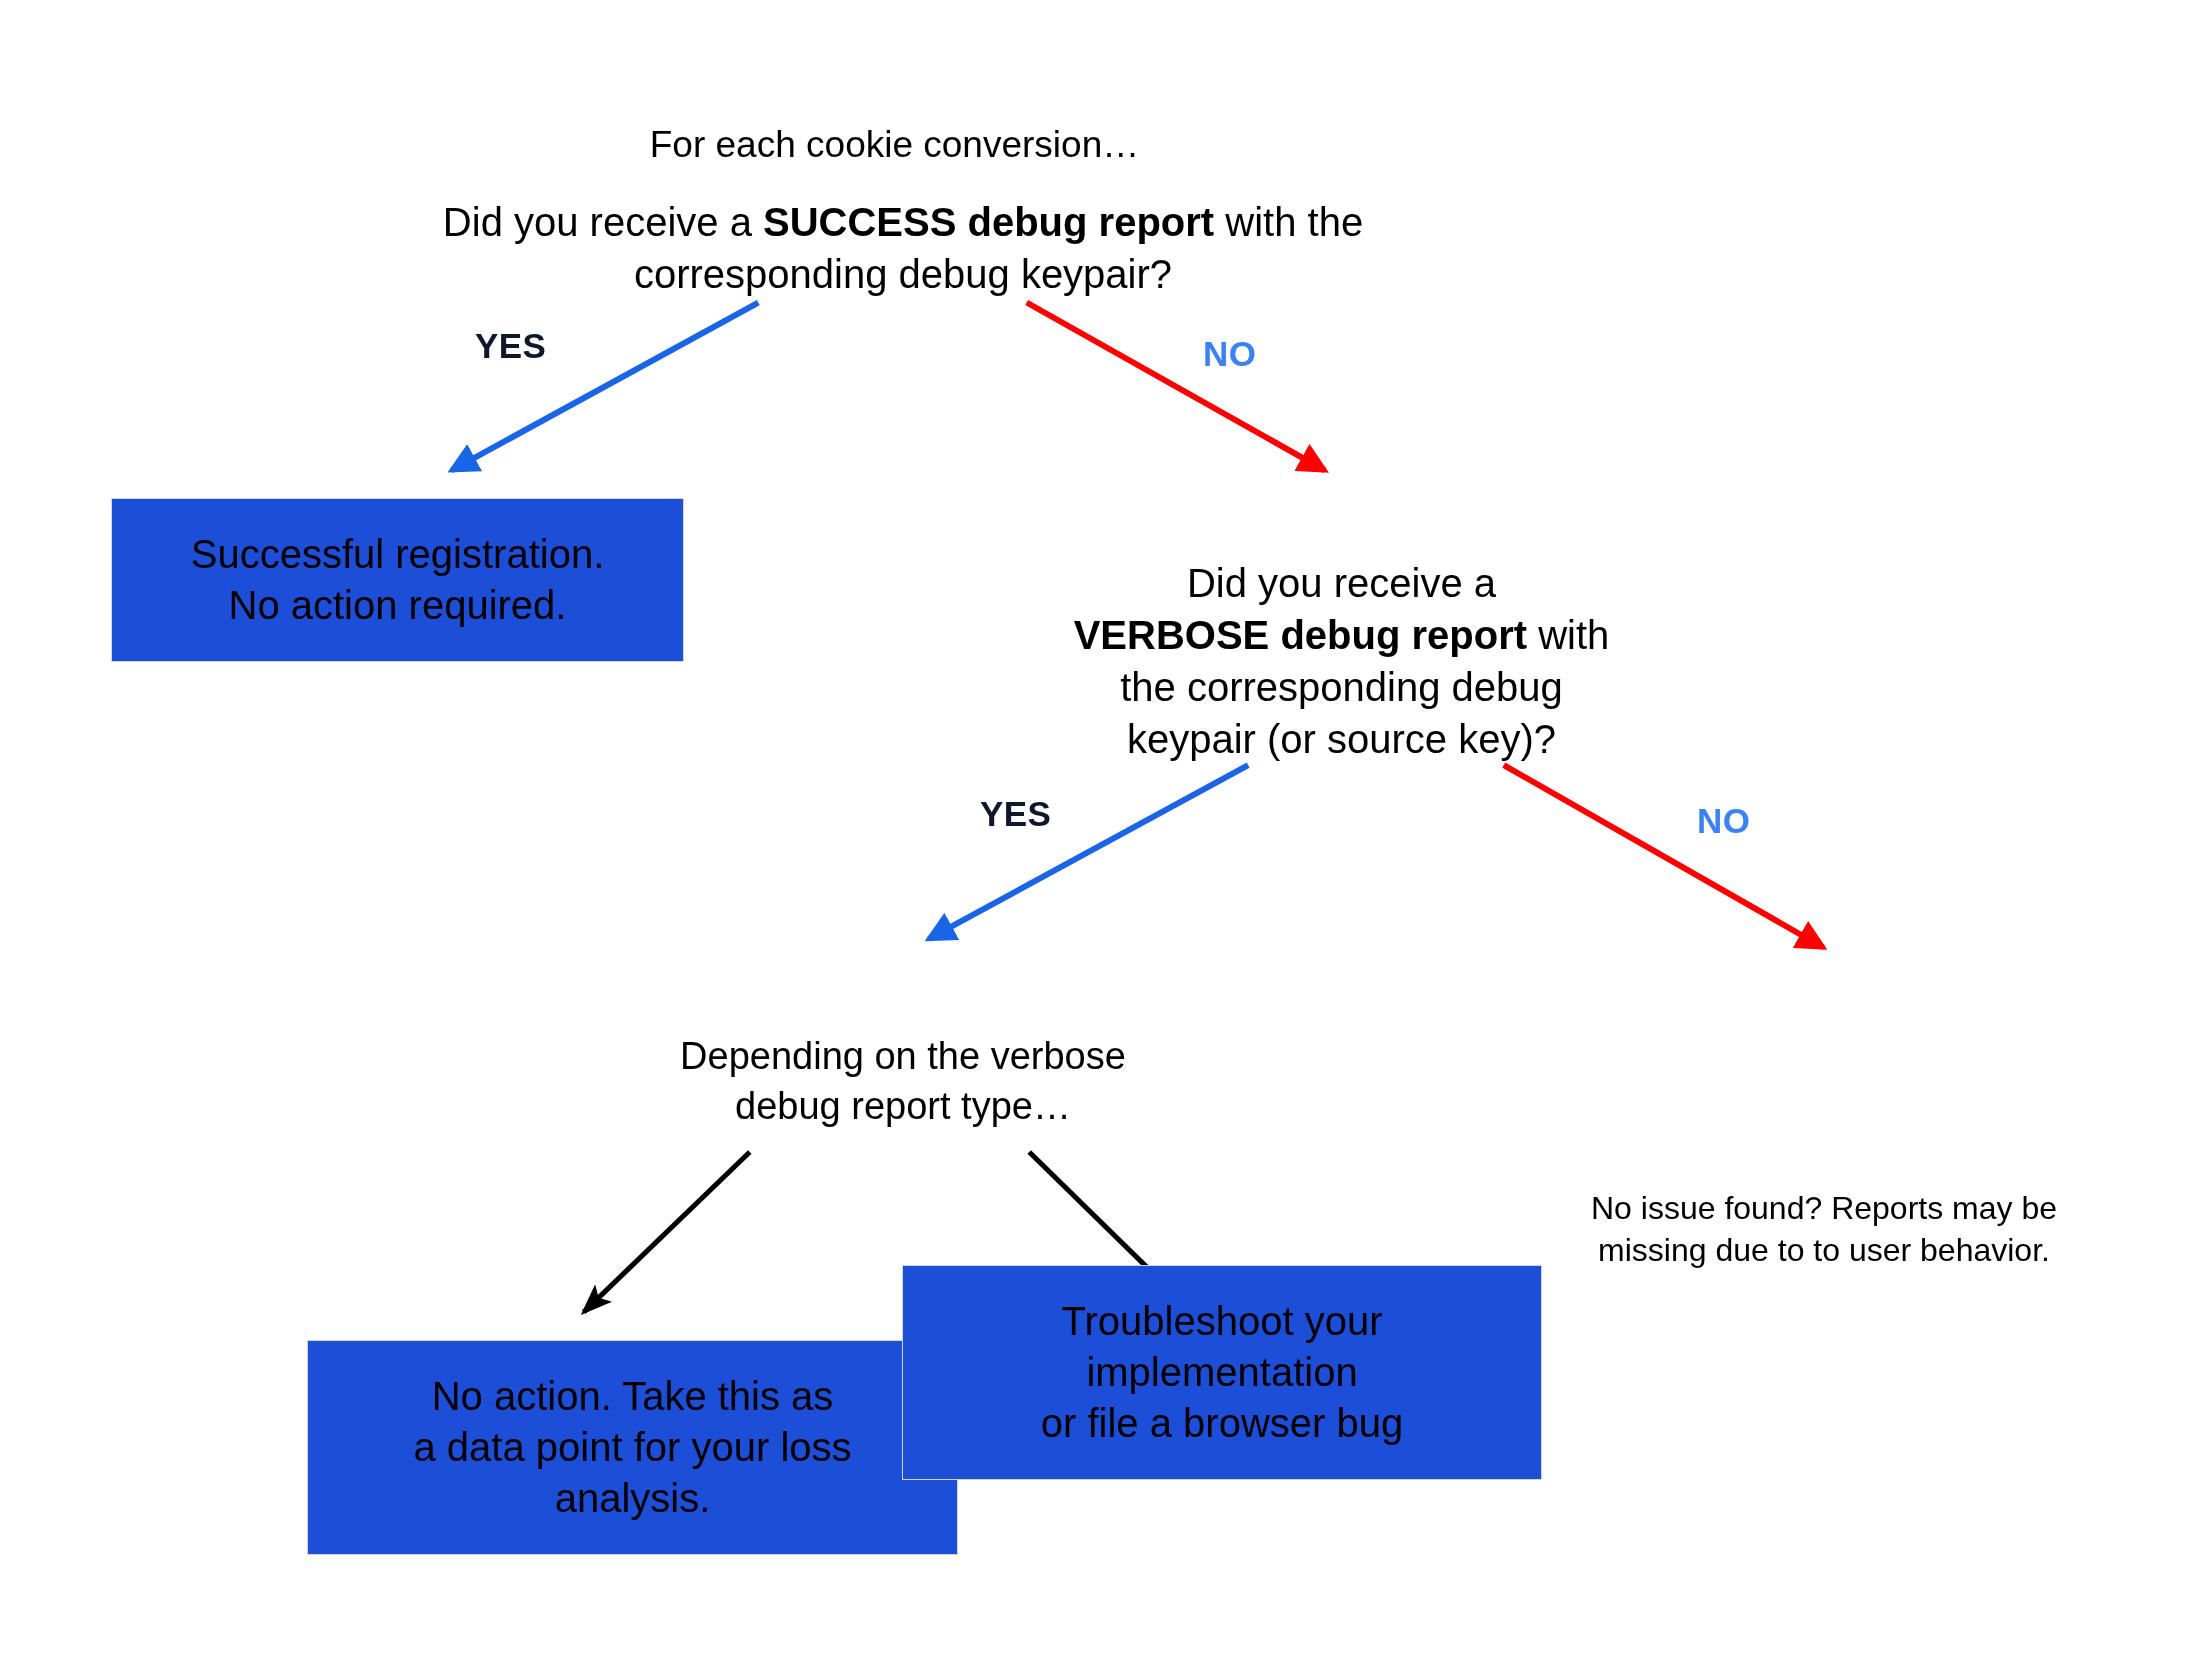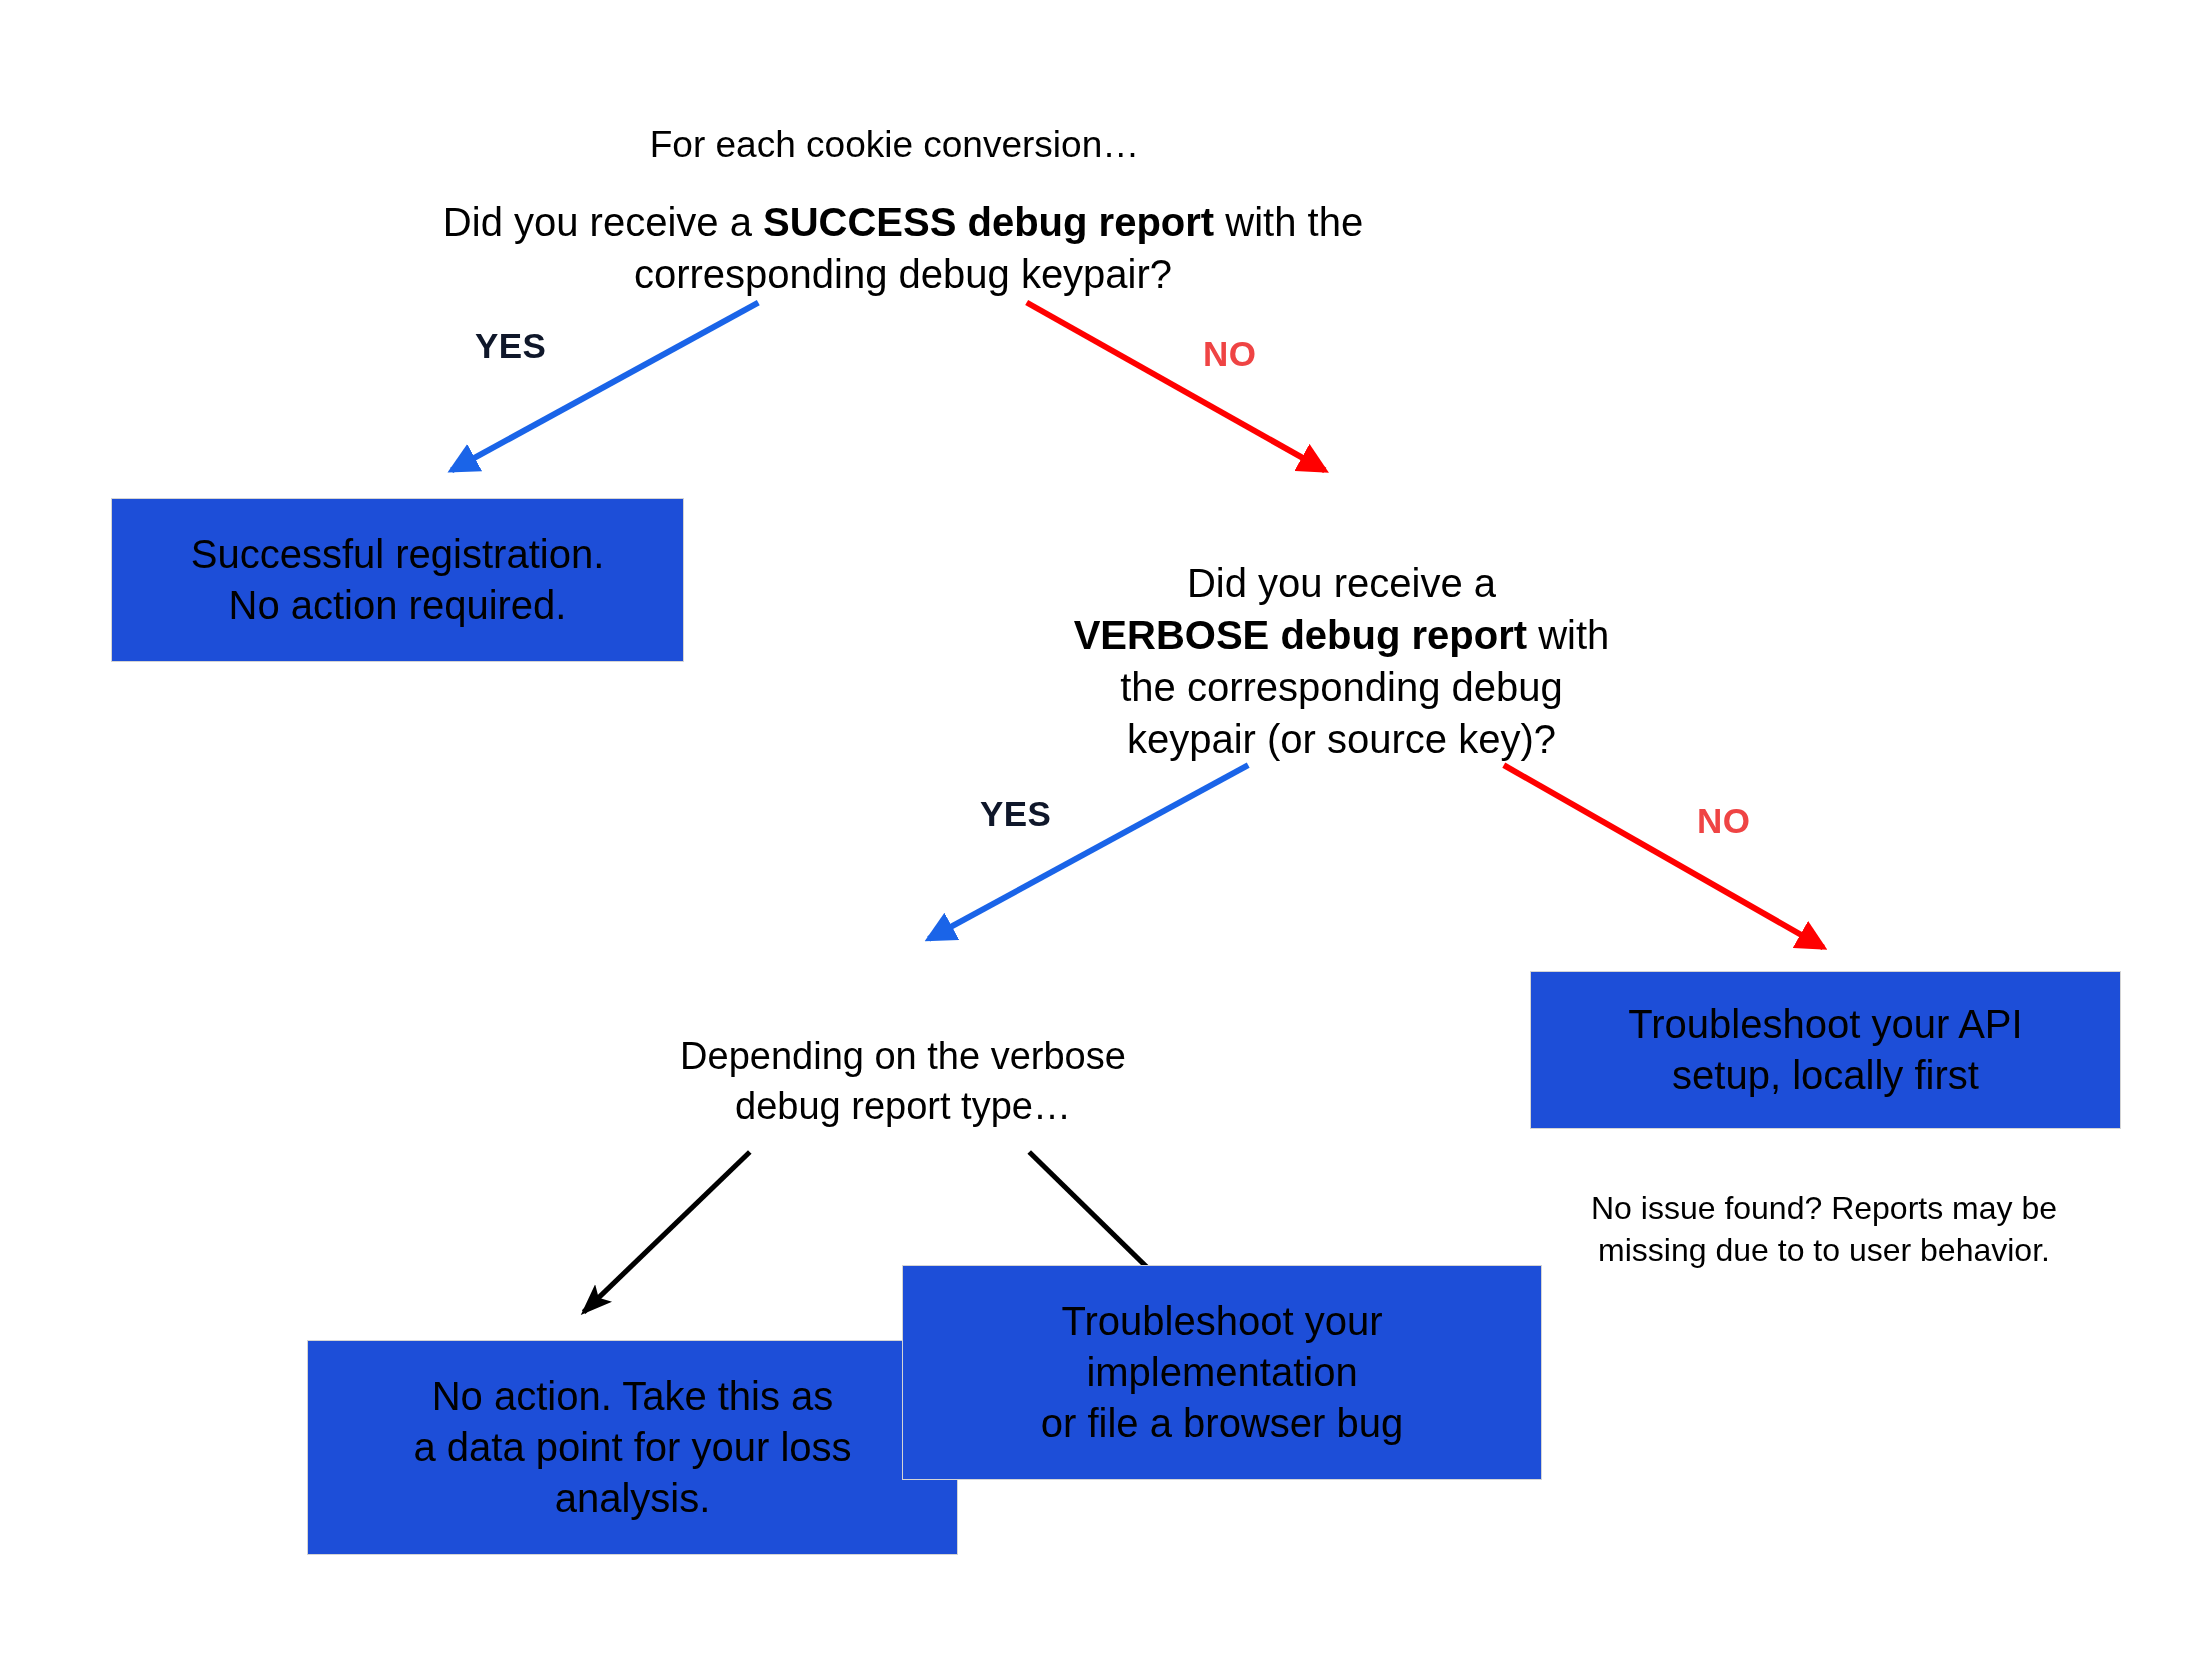--- a/index.html
+++ b/index.html
@@ -64,21 +64,21 @@
     color: #000000;
   }
   
   .branch-label {
     position: absolute;
     font-size: 35px;
     font-weight: bold;
     letter-spacing: 0.4px;
   }
   .label-yes { color: #0f172a; }
-  .label-no  { color: #ef4444; }
+  .label-no  { color: #3b82f6; }
   b { font-weight: bold; }
 </style>
 </head>
 <body>
 
 <div id="canvas">
 
   <svg id="edges" viewBox="0 0 2588 1940" width="2205" height="1653" xmlns="http://www.w3.org/2000/svg">
     <defs>
       <marker id="ah-blue" viewBox="0 0 10 10" refX="8.5" refY="5" markerWidth="5.2" markerHeight="5.2" orient="auto-start-reverse">
@@ -123,22 +123,20 @@
 the corresponding debug
 keypair (or source key)?</span></div>
 
   <div class="branch-label label-yes" style="left:980px; top:794px;">YES</div>
 
   <div class="branch-label label-no" style="left:1697px; top:801px;">NO</div>
 
   <div class="node text-node t-depend" style="left:596px; top:995px; width:614px;">Depending on the verbose
 debug report type…</div>
 
-  <div class="node box-node" style="left:1530px; top:971px; width:591px; height:158px;">Troubleshoot your API
-setup, locally first</div>
 
   <div class="node text-node t-note" style="left:1466px; top:1152px; width:716px;">No issue found? Reports may be
 missing due to to user behavior.</div>
 
   <div class="node box-node" style="left:307px; top:1340px; width:651px; height:215px;">No action. Take this as
 a data point for your loss
 analysis.</div>
 
   <div class="node box-node" style="left:902px; top:1265px; width:640px; height:215px;">Troubleshoot your
 implementation

